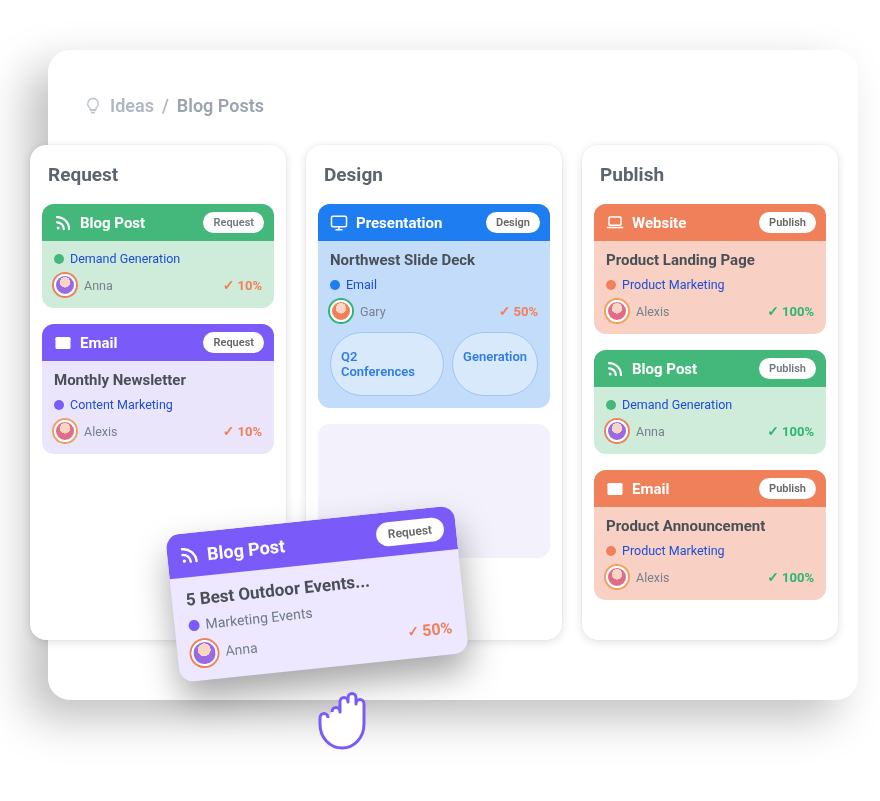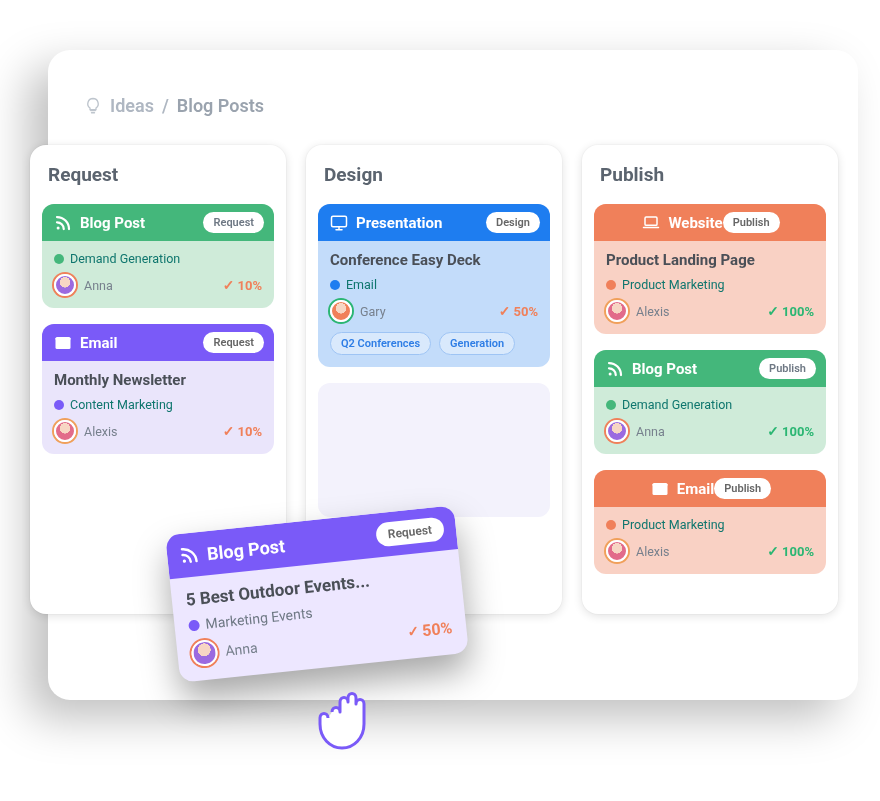--- a/index.html
+++ b/index.html
@@ -11,43 +11,43 @@
   .bulb { width:18px; height:18px; color:#BEC5CD; }
   .board { position:absolute; left:30px; top:145px; display:flex; gap:20px; }
   .column { width:256px; background:#ffffff; border-radius:16px; box-shadow:0 2px 10px rgba(0,0,0,.12),0 0 0 1px rgba(0,0,0,.02); padding:14px 12px 24px 12px; }
   .col-title { font-size:19px; font-weight:700; color:#5B646F; margin:4px 4px 18px 6px; }
   .card { border-radius:12px; margin-bottom:16px; overflow:hidden; }
   .card-head { display:flex; align-items:center; justify-content:space-between; padding:8px 10px 8px 12px; color:#fff; }
   .card-head-left { display:flex; align-items:center; gap:8px; font-weight:700; font-size:15px; }
   .badge { background:#fff; border-radius:999px; font-size:11px; font-weight:600; padding:4px 10px; color:#666; }
   .card-body { padding:10px 12px 12px 12px; }
   .card-title { font-size:15px; font-weight:700; color:#4A4F57; margin-bottom:8px; }
-  .cat-row { display:flex; align-items:center; gap:6px; font-size:12.5px; color:#0f766e; margin-bottom:8px; }
+  .cat-row { display:flex; align-items:center; gap:6px; font-size:12.5px; color:#1d4ed8; margin-bottom:8px; }
   .dot { width:10px; height:10px; border-radius:50%; display:inline-block; }
   .foot-row { display:flex; align-items:center; justify-content:space-between; }
   .assignee { display:flex; align-items:center; gap:8px; font-size:12.5px; color:#77808D; }
   .avatar { width:22px; height:22px; border-radius:50%; border:2px solid #fff; box-shadow:0 0 0 1px rgba(0,0,0,.05); display:inline-block; }
   .progress { display:flex; align-items:center; gap:3px; font-weight:700; font-size:13px; }
   .chk { font-size:14px; line-height:1; }
   .tag-row { display:flex; gap:8px; margin-top:10px; }
-  .tag { font-size:11px; font-weight:600; border-radius:999px; padding:4px 10px; border:1px solid transparent; }
+  .tag { font-size:13px; font-weight:600; border-radius:999px; padding:16px 10px; border:1px solid transparent; }
   .placeholder { height:134px; border-radius:12px; background:#F3F2FC; margin-bottom:16px; }
   
   .theme-green .card-head { background:#44B77B; }
   .theme-green { background:#CFEBD9; }
   .theme-green .dot { background:#44B77B; }
   .theme-green .badge { color:#6E7884; }
   .theme-purple .card-head { background:#7A5AF8; }
   .theme-purple { background:#EAE5FB; }
   .theme-purple .dot { background:#7A5AF8; }
   .theme-blue .card-head { background:#1E7DF0; }
   .theme-blue { background:#C3DCFA; }
   .theme-blue .dot { background:#1E7DF0; }
   .theme-blue .tag { background:#D9E9FC; color:#2E7DE5; border-color:#9EC4F4; }
-  .theme-orange .card-head { background:#F0805A;justify-content:center; }
+  .theme-orange .card-head { background:#F0805A; }
   .theme-orange { background:#F9D1C4; }
   .theme-orange .dot { background:#F0805A; }
   
   .pg-orange { color:#F0805A; }
   .pg-green { color:#2BB673; }
   
   .float-card { position:absolute; left:172px; top:520px; width:290px; transform:rotate(-6deg); border-radius:14px; overflow:hidden; box-shadow:0 18px 35px rgba(0,0,0,.35); background:#EDE7FF; }
   .float-card .card-head { background:#7A5AF8; padding:10px 12px; }
   .float-card .card-head-left { font-size:18px; }
   .float-card .badge { font-size:12px; padding:5px 12px; }
@@ -177,21 +177,21 @@
           <span class="ico">
               <svg viewBox="0 0 24 24">
                 <use href="#i-screen"></use>
               </svg>
             </span>
           <span>Presentation</span>
         </div>
         <span class="badge">Design</span>
       </div>
       <div class="card-body">
-        <div class="card-title">Conference Easy Deck</div>
+        <div class="card-title">Northwest Slide Deck</div>
         <div class="cat-row">
             <span class="dot"></span>
             <span>Email</span>
           </div>
         <div class="foot-row">
           <div class="assignee">
             <span class="avatar" style="background: radial-gradient(circle at 50% 35%, rgb(247, 214, 196) 0px, rgb(247, 214, 196) 35%, rgb(240, 128, 90) 36%, rgb(240, 128, 90) 100%); box-shadow: rgb(43, 182, 115) 0px 0px 0px 2px;"></span>
             <span>Gary</span>
           </div>
           <div class="progress pg-orange">
@@ -279,20 +279,21 @@
           <span class="ico">
               <svg viewBox="0 0 24 24">
                 <use href="#i-mail"></use>
               </svg>
             </span>
           <span>Email</span>
         </div>
         <span class="badge">Publish</span>
       </div>
       <div class="card-body">
+        <div class="card-title">Product Announcement</div>
         <div class="cat-row">
             <span class="dot"></span>
             <span>Product Marketing</span>
           </div>
         <div class="foot-row">
           <div class="assignee">
             <span class="avatar" style="background: radial-gradient(circle at 50% 35%, rgb(247, 214, 196) 0px, rgb(247, 214, 196) 35%, rgb(226, 107, 138) 36%, rgb(226, 107, 138) 100%); box-shadow: rgb(240, 160, 90) 0px 0px 0px 2px;"></span>
             <span>Alexis</span>
           </div>
           <div class="progress pg-green">

